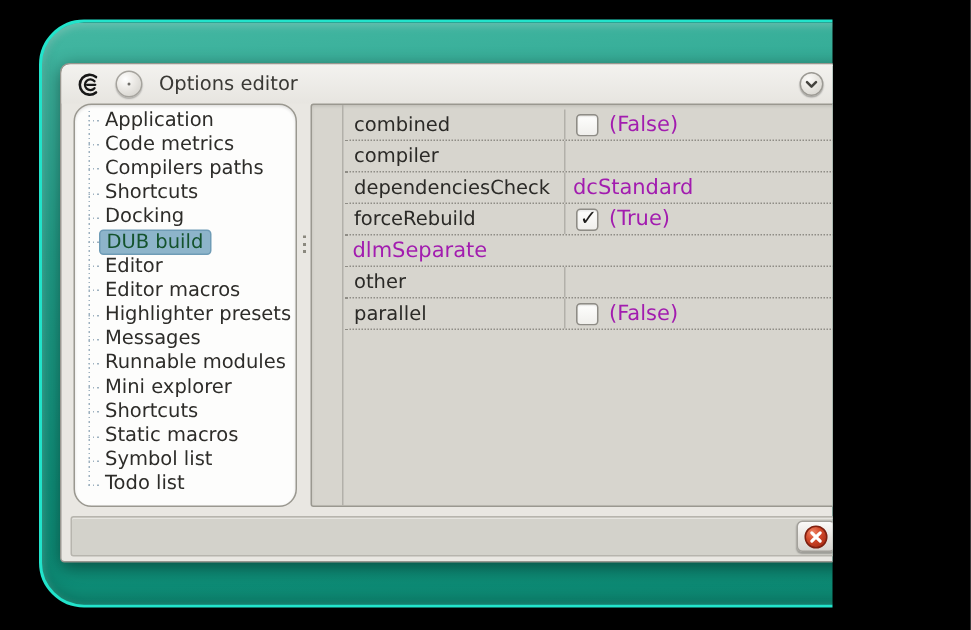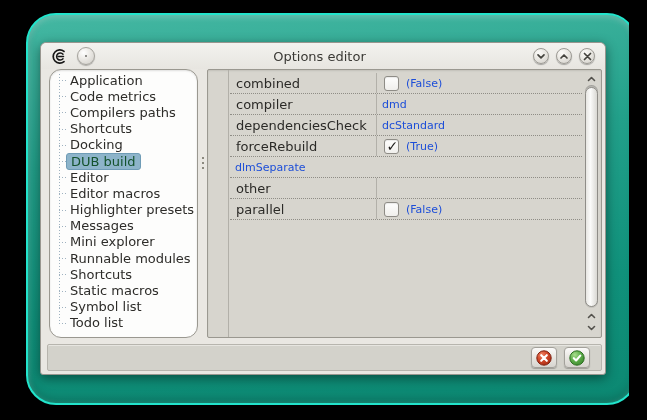--- a/index.html
+++ b/index.html
@@ -1,17 +1,17 @@
 <!DOCTYPE html>
 <html><head>
 <meta charset="utf-8">
 <style>
   html,body{margin:0;padding:0;background:#000;}
   *{box-sizing:border-box;font-family:"DejaVu Sans","Liberation Sans",sans-serif;}
-  #stage{position:relative;width:629px;height:420px;background:#000;overflow:hidden;text-align:center;}
+  #stage{position:relative;width:555px;height:420px;background:#000;overflow:hidden;}
 
   
   .frame{position:absolute;left:26px;top:13px;width:611px;height:392px;border-radius:30px;
     background:linear-gradient(175deg,#44b7a2 0%,#22a08a 35%,#10917b 70%,#0c8872 100%);
     border:2px solid #22e4cb;
     box-shadow:inset 0 2px 6px rgba(255,255,255,.25), inset 0 -4px 10px rgba(0,0,0,.18);}
 
   
   .window{position:absolute;left:40px;top:42px;width:566px;height:333px;
     background:#e9e7e2;border:1px solid #98968f;border-radius:6px 6px 3px 3px;
@@ -57,21 +57,21 @@
   
   .grid-panel{position:absolute;left:166px;top:26px;width:395px;height:269px;
     background:#d7d5ce;border:1px solid #9a9890;border-radius:2px;
     box-shadow:inset 0 1px 2px rgba(0,0,0,.10);}
   .grid-gutter{position:absolute;left:0;top:0;bottom:0;width:21px;border-right:1px solid #b2b0a9;}
   .grid-rows{position:absolute;left:22px;top:3px;width:352px;}
   .prop-row{display:flex;height:21px;border-bottom:1px dotted #8f8d86;align-items:center;}
   .prop-name{width:147px;flex:0 0 auto;border-right:1px solid #b2b0a9;align-self:stretch;
     display:flex;align-items:center;padding-left:6px;font-size:13px;color:#2b2a27;white-space:nowrap;overflow:hidden;}
   .prop-value{flex:1 1 auto;display:flex;align-items:center;padding-left:5px;
-    font-size:11px;color:#1d4ed8;white-space:nowrap;overflow:hidden;}
+    font-size:14px;color:#a21caf;white-space:nowrap;overflow:hidden;}
   .checkbox{width:15px;height:15px;border:1px solid #8e8c86;border-radius:3px;flex:0 0 auto;
     background:linear-gradient(180deg,#fefefd 0%,#f0efec 100%);
     box-shadow:inset 0 1px 1px rgba(0,0,0,.08);margin-left:2px;margin-right:7px;position:relative;}
   .checkbox.checked::after{content:"\2713";position:absolute;left:1.5px;top:-2px;
     font-size:14px;font-weight:bold;color:#1e1d1b;}
 
   
   .scrollbar{position:absolute;right:2px;top:2px;width:15px;bottom:2px;}
   .sb-btn{position:absolute;left:1px;width:13px;height:11px;display:flex;align-items:center;justify-content:center;background:transparent;border:none;padding:0;}
   .sb-track{position:absolute;left:1px;top:13px;bottom:27px;width:13px;border-radius:7px;
@@ -152,24 +152,24 @@
             <div class="tree-item">
               <span class="lbl">Editor macros</span>
             </div>
             <div class="tree-item">
               <span class="lbl">Highlighter presets</span>
             </div>
             <div class="tree-item">
               <span class="lbl">Messages</span>
             </div>
             <div class="tree-item">
+              <span class="lbl">Runnable modules</span>
+            </div>
+            <div class="tree-item">
               <span class="lbl">Mini explorer</span>
-            </div>
-            <div class="tree-item">
-              <span class="lbl">Runnable modules</span>
             </div>
             <div class="tree-item">
               <span class="lbl">Shortcuts</span>
             </div>
             <div class="tree-item">
               <span class="lbl">Static macros</span>
             </div>
             <div class="tree-item">
               <span class="lbl">Symbol list</span>
             </div>
@@ -189,21 +189,20 @@
       <div class="grid-rows" id="grid-rows">
           <div class="prop-row">
             <div class="prop-name">combined</div>
             <div class="prop-value">
               <span class="checkbox"></span>
               <span>(False)</span>
             </div>
           </div>
           <div class="prop-row">
             <div class="prop-name">compiler</div>
-            <div class="prop-value">dmd</div>
           </div>
           <div class="prop-row">
             <div class="prop-name">dependenciesCheck</div>
             <div class="prop-value">dcStandard</div>
           </div>
           <div class="prop-row">
             <div class="prop-name">forceRebuild</div>
             <div class="prop-value">
               <span class="checkbox checked"></span>
               <span>(True)</span>

